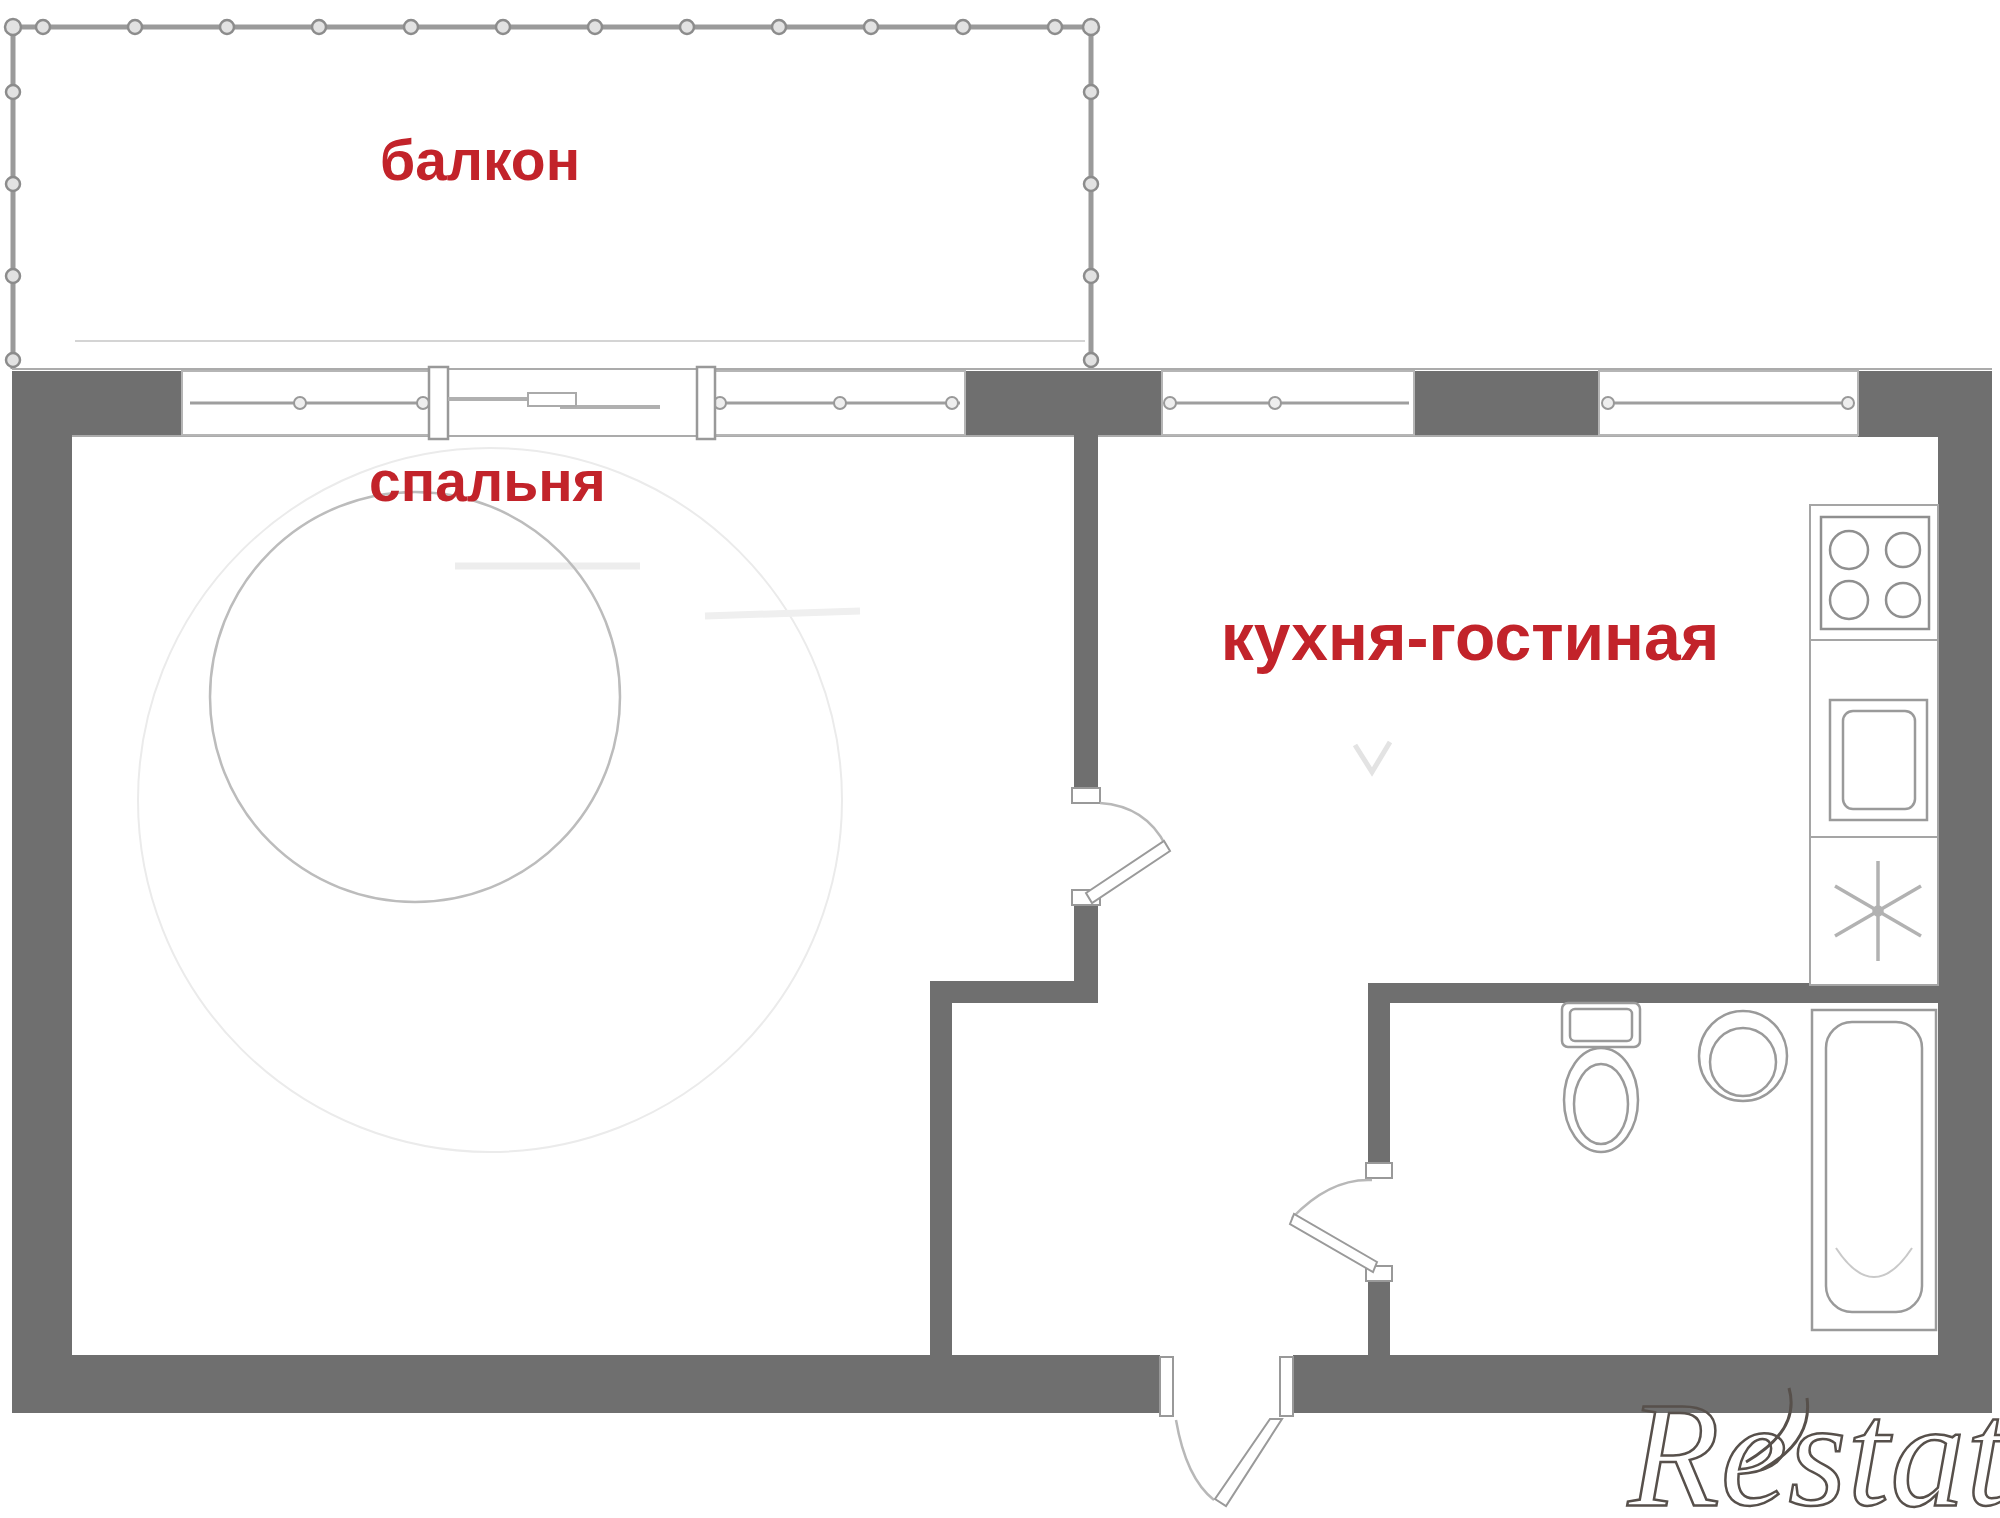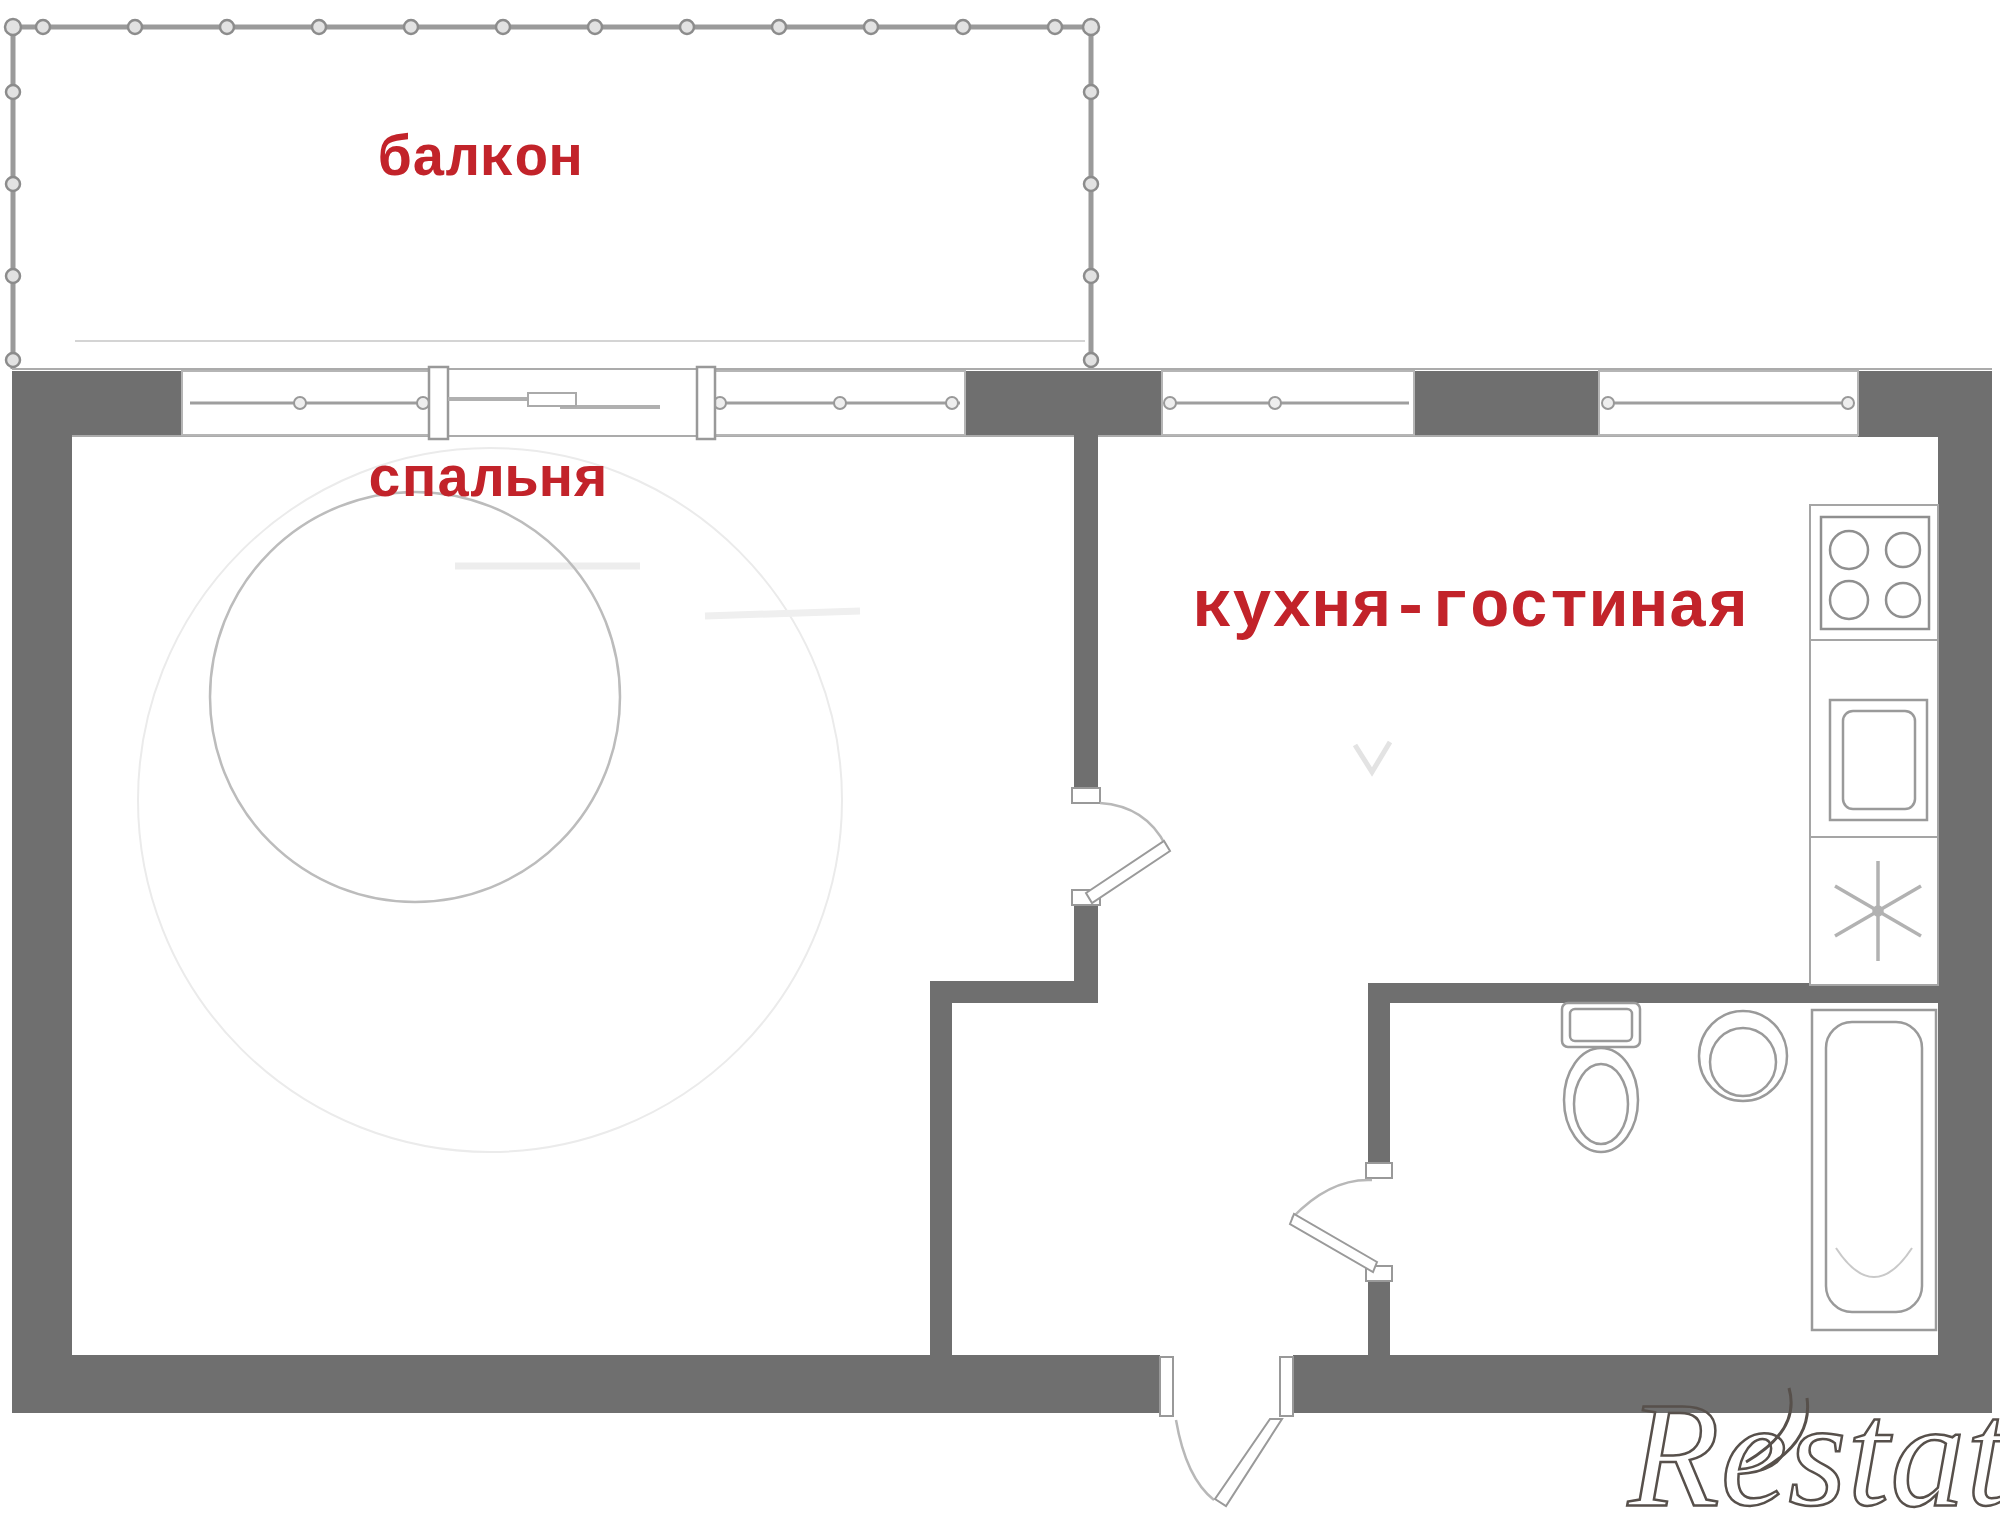--- a/index.html
+++ b/index.html
@@ -1,21 +1,21 @@
 <!DOCTYPE html>
 <html><head>
 <meta charset="utf-8">
 <style>
   html,body{margin:0;padding:0;background:#ffffff;}
   #stage{position:relative;width:2000px;height:1518px;background:#ffffff;overflow:hidden;
          font-family:"Liberation Sans",sans-serif;}
-  .lbl{position:absolute;font-weight:bold;color:#c2232a;text-align:center;line-height:1;font-family:Liberation Mono, monospace;}
+  .lbl{position:absolute;font-weight:bold;color:#c2232a;text-align:center;line-height:1;}
   #lbl-balcony{left:355px;top:132px;width:250px;font-size:57px;}
   #lbl-bedroom{left:345px;top:405px;width:285px;font-size:57px;margin-top:48px;}
-  #lbl-kitchen{left:1150px;top:576px;width:640px;font-size:66px;}
+  #lbl-kitchen{left:1150px;top:604px;width:640px;font-size:66px;}
   #area-value{position:absolute;left:205px;top:628px;width:420px;text-align:center;
               font-size:138px;font-weight:bold;color:#8f8f8f;letter-spacing:-2px;}
   #watermark{position:absolute;left:1628px;top:1368px;width:500px;
              font-family:"Liberation Serif",serif;font-style:italic;font-size:150px;
              color:transparent;-webkit-text-stroke:2.5px #57504b;letter-spacing:1px;white-space:nowrap;}
   svg{position:absolute;left:0;top:0;}
 </style>
 </head>
 <body>
 

